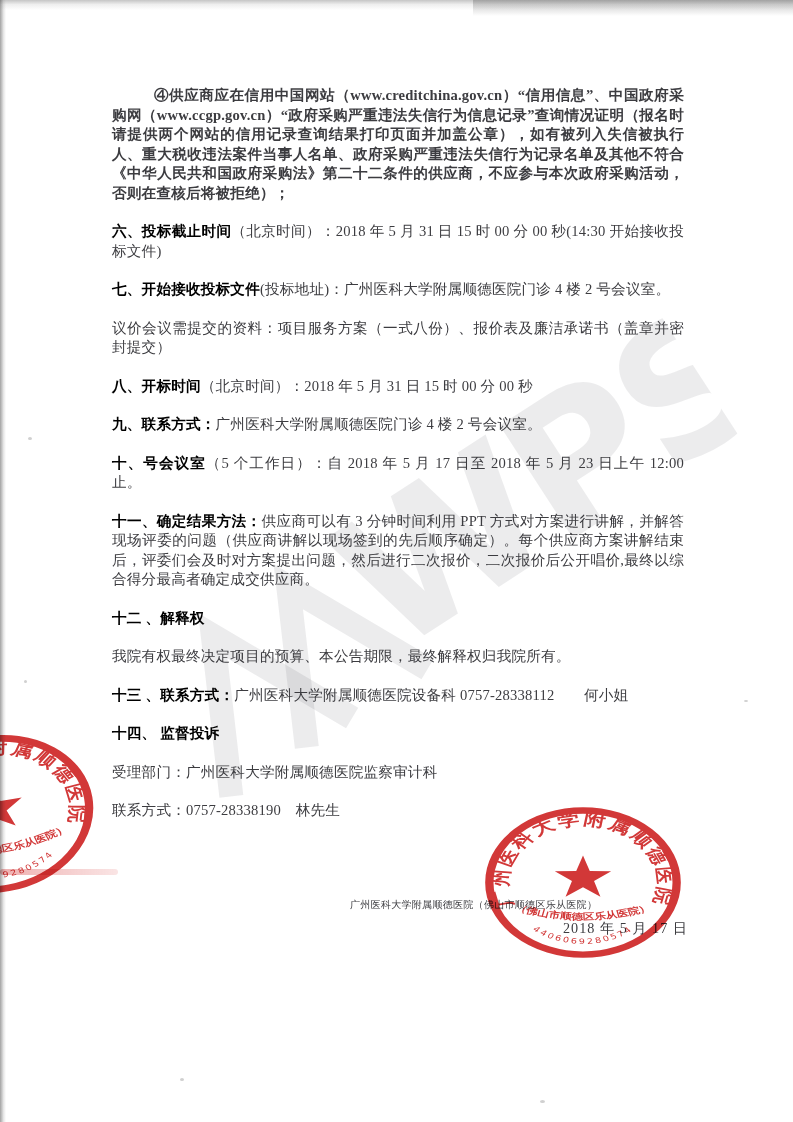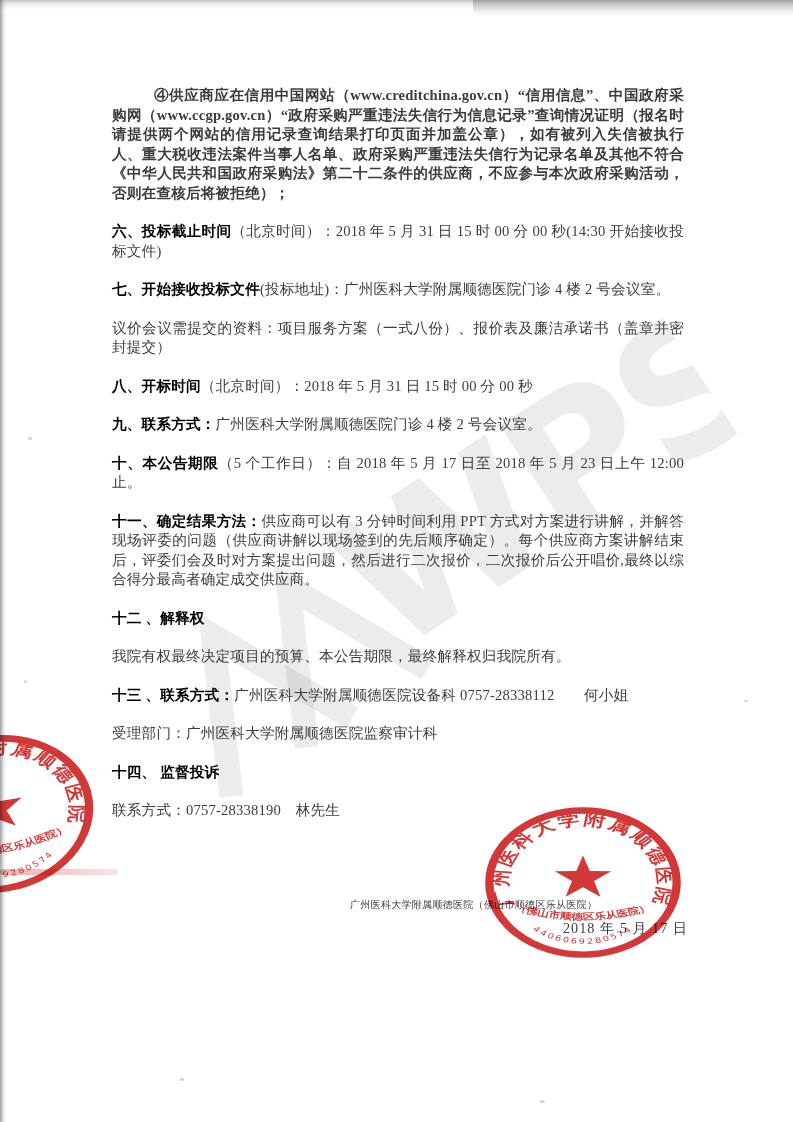--- a/index.html
+++ b/index.html
@@ -83,27 +83,27 @@
     </svg>
   </div>
 
   <div class="doc">
     <p class="indent"><span class="lead"></span><span>④供应商应在信用中国网站（www.creditchina.gov.cn）“信用信息”、中国政府采购网（www.ccgp.gov.cn）“政府采购严重违法失信行为信息记录”查询情况证明（报名时请提供两个网站的信用记录查询结果打印页面并加盖公章），如有被列入失信被执行人、重大税收违法案件当事人名单、政府采购严重违法失信行为记录名单及其他不符合《中华人民共和国政府采购法》第二十二条件的供应商，不应参与本次政府采购活动，否则在查核后将被拒绝）；</span></p>
     <p><span class="lead">六、投标截止时间</span><span>（北京时间）：2018 年 5 月 31 日 15 时 00 分 00 秒(14:30 开始接收投标文件)</span></p>
     <p><span class="lead">七、开始接收投标文件</span><span>(投标地址)：广州医科大学附属顺德医院门诊 4 楼 2 号会议室。</span></p>
     <p><span class="lead"></span><span>议价会议需提交的资料：项目服务方案（一式八份）、报价表及廉洁承诺书（盖章并密封提交）</span></p>
     <p><span class="lead">八、开标时间</span><span>（北京时间）：2018 年 5 月 31 日 15 时 00 分 00 秒</span></p>
     <p><span class="lead">九、联系方式：</span><span>广州医科大学附属顺德医院门诊 4 楼 2 号会议室。</span></p>
-    <p><span class="lead">十、本公告期限</span><span>（5 个工作日）：自 2018 年 5 月 17 日至 2018 年 5 月 23 日上午 12:00 止。</span></p>
+    <p><span class="lead">十、号会议室</span><span>（5 个工作日）：自 2018 年 5 月 17 日至 2018 年 5 月 23 日上午 12:00 止。</span></p>
     <p><span class="lead">十一、确定结果方法：</span><span>供应商可以有 3 分钟时间利用 PPT 方式对方案进行讲解，并解答现场评委的问题（供应商讲解以现场签到的先后顺序确定）。每个供应商方案讲解结束后，评委们会及时对方案提出问题，然后进行二次报价，二次报价后公开唱价,最终以综合得分最高者确定成交供应商。</span></p>
     <p><span class="lead">十二 、解释权</span><span></span></p>
     <p><span class="lead"></span><span>我院有权最终决定项目的预算、本公告期限，最终解释权归我院所有。</span></p>
     <p><span class="lead">十三 、联系方式：</span><span>广州医科大学附属顺德医院设备科 0757-28338112　　何小姐</span></p>
+    <p><span class="lead">十四、 监督投诉</span><span></span></p>
     <p><span class="lead"></span><span>受理部门：广州医科大学附属顺德医院监察审计科</span></p>
-    <p><span class="lead">十四、 监督投诉</span><span></span></p>
     <p><span class="lead"></span><span>联系方式：0757-28338190　林先生</span></p>
   </div>
 
   <div class="sig-org">广州医科大学附属顺德医院（佛山市顺德区乐从医院）</div>
   <div class="sig-date">2018 年 5 月 17 日</div>
 
   <div class="smear"></div>
 
   <div class="seal seal-left">
     <svg viewBox="0 0 220 220">

